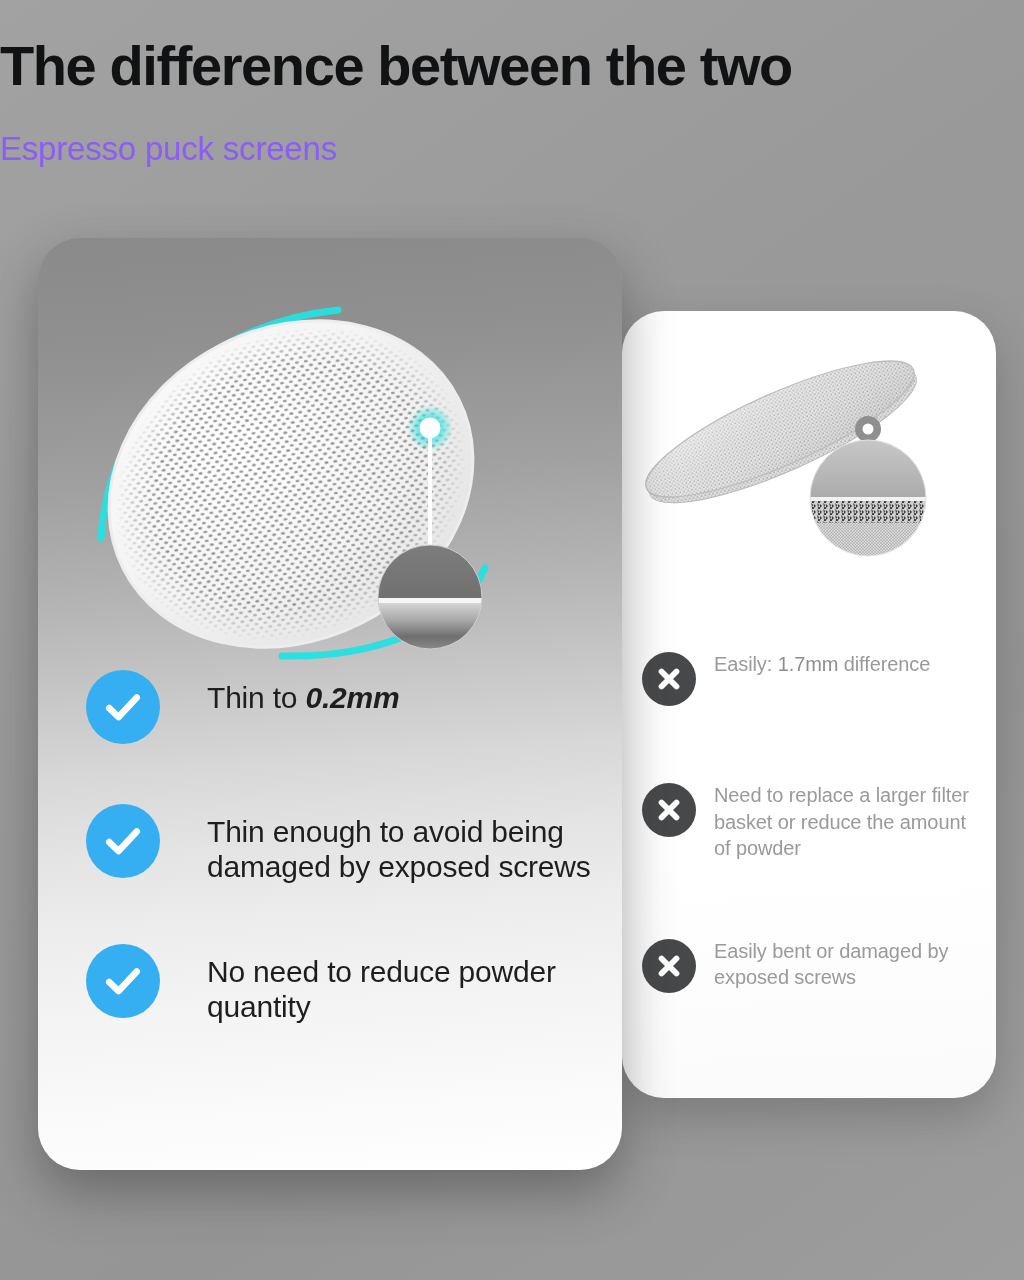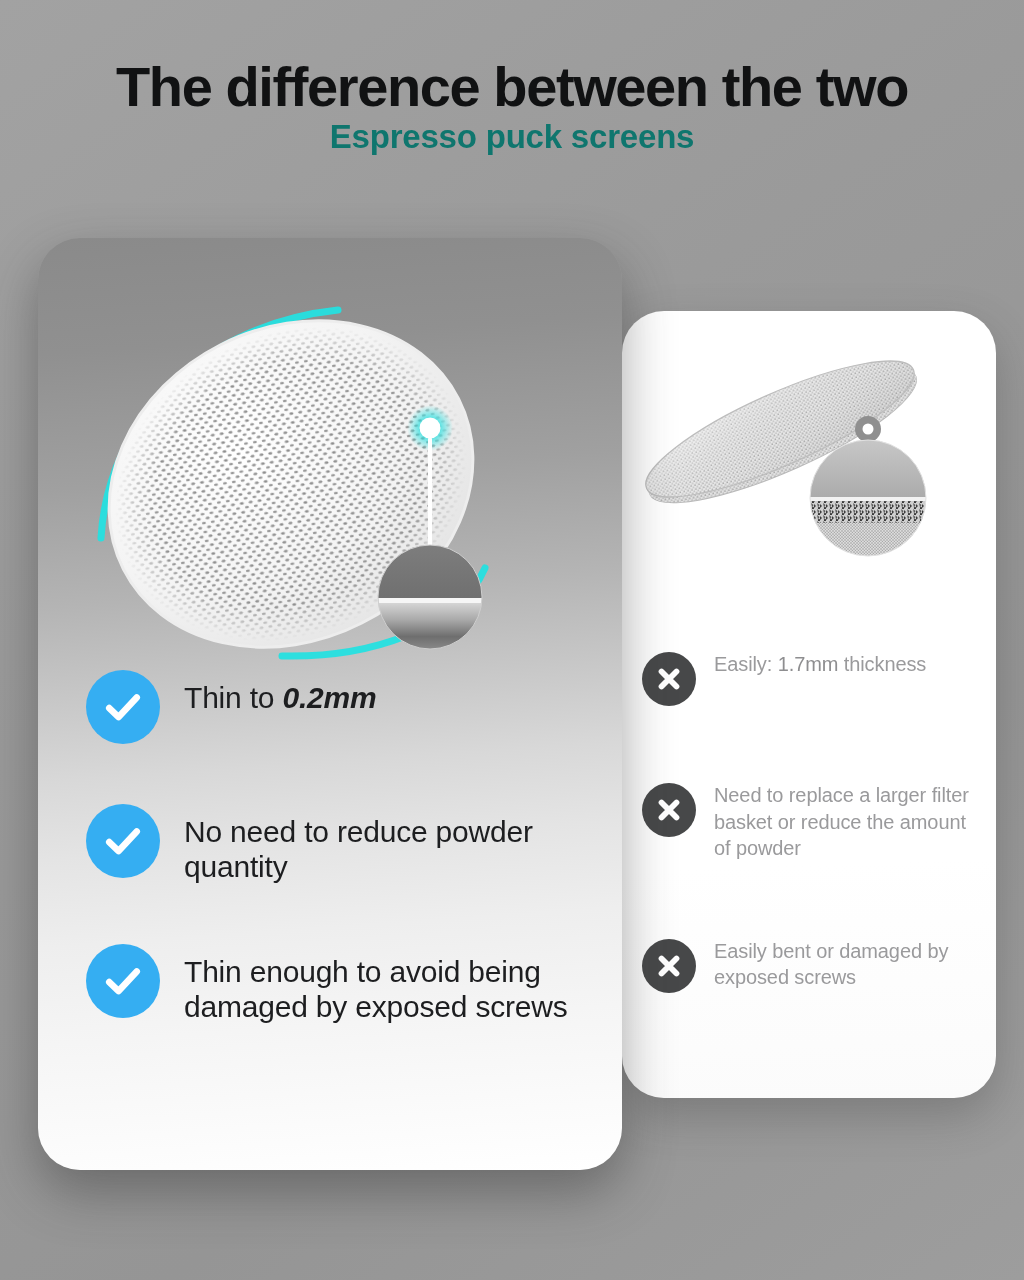--- a/index.html
+++ b/index.html
@@ -16,36 +16,35 @@
     background: linear-gradient(145deg, #a2a2a2 0%, #9a9a9a 38%, #959595 70%, #9d9d9d 100%);
     position: relative;
     -webkit-font-smoothing: antialiased;
   }
 
   
   .header {
     position: absolute;
     top: 0; left: 0;
     width: 1024px;
-    padding-top: 59px;
-    text-align: center;
+    padding-top: 38px;
   }
   .title {
     font-size: 56px;
     font-weight: 700;
     color: #111213;
     letter-spacing: -1.4px;
     line-height: 1.0;
     white-space: nowrap;
   }
   .subtitle {
-    margin-top: 5px;
+    margin-top: 38px;
     font-size: 33px;
-    font-weight: 700;
-    color: #0f766e;
+    font-weight: 400;
+    color: #8b5cf6;
     letter-spacing: -0.2px;
     line-height: 1.0;
   }
 
   
   .card {
     position: absolute;
     border-radius: 42px;
   }
 
@@ -104,20 +103,21 @@
   .features-left {
     position: absolute;
     left: 48px;
     top: 430px;
     width: 530px;
   }
   .feat {
     display: flex;
     align-items: flex-start;
     margin-bottom: 58px;
+    gap: 23px;
   }
   .feat:last-child { margin-bottom: 0; }
 
   .icon-check {
     flex: 0 0 auto;
     width: 74px;
     height: 74px;
     border-radius: 50%;
     background: #35aef2;
     display: flex;
@@ -254,21 +254,21 @@
   </div>
 
   <div class="features-right">
 
     <div class="nfeat">
       <span class="icon-x">
         <svg viewBox="0 0 24 24" xmlns="http://www.w3.org/2000/svg">
           <path d="M6 6 L18 18 M18 6 L6 18" stroke="#ffffff" stroke-width="4.6" stroke-linecap="round"></path>
         </svg>
       </span>
-      <span class="nfeat-text"><span>Easily: </span><span class="em">1.7mm</span><span> thickness</span></span>
+      <span class="nfeat-text"><span>Easily: </span><span class="em">1.7mm</span><span> difference</span></span>
     </div>
 
     <div class="nfeat">
       <span class="icon-x">
         <svg viewBox="0 0 24 24" xmlns="http://www.w3.org/2000/svg">
           <path d="M6 6 L18 18 M18 6 L6 18" stroke="#ffffff" stroke-width="4.6" stroke-linecap="round"></path>
         </svg>
       </span>
       <span class="nfeat-text">Need to replace a larger filter basket or reduce the amount of powder</span>
     </div>
@@ -368,26 +368,26 @@
       </span>
       <span class="feat-text"><span>Thin to </span><span class="em">0.2mm</span></span>
     </div>
 
     <div class="feat">
       <span class="icon-check">
         <svg viewBox="0 0 24 24" xmlns="http://www.w3.org/2000/svg">
           <path d="M4.5 12.6 L9.6 17.5 L19.5 6.8" fill="none" stroke="#ffffff" stroke-width="3.6" stroke-linecap="round" stroke-linejoin="round"></path>
         </svg>
       </span>
-      <span class="feat-text">No need to reduce powder quantity</span>
+      <span class="feat-text">Thin enough to avoid being damaged by exposed screws</span>
     </div>
 
     <div class="feat">
       <span class="icon-check">
         <svg viewBox="0 0 24 24" xmlns="http://www.w3.org/2000/svg">
           <path d="M4.5 12.6 L9.6 17.5 L19.5 6.8" fill="none" stroke="#ffffff" stroke-width="3.6" stroke-linecap="round" stroke-linejoin="round"></path>
         </svg>
       </span>
-      <span class="feat-text">Thin enough to avoid being damaged by exposed screws</span>
+      <span class="feat-text">No need to reduce powder quantity</span>
     </div>
 
   </div>
 </div>
 
 </body></html>

